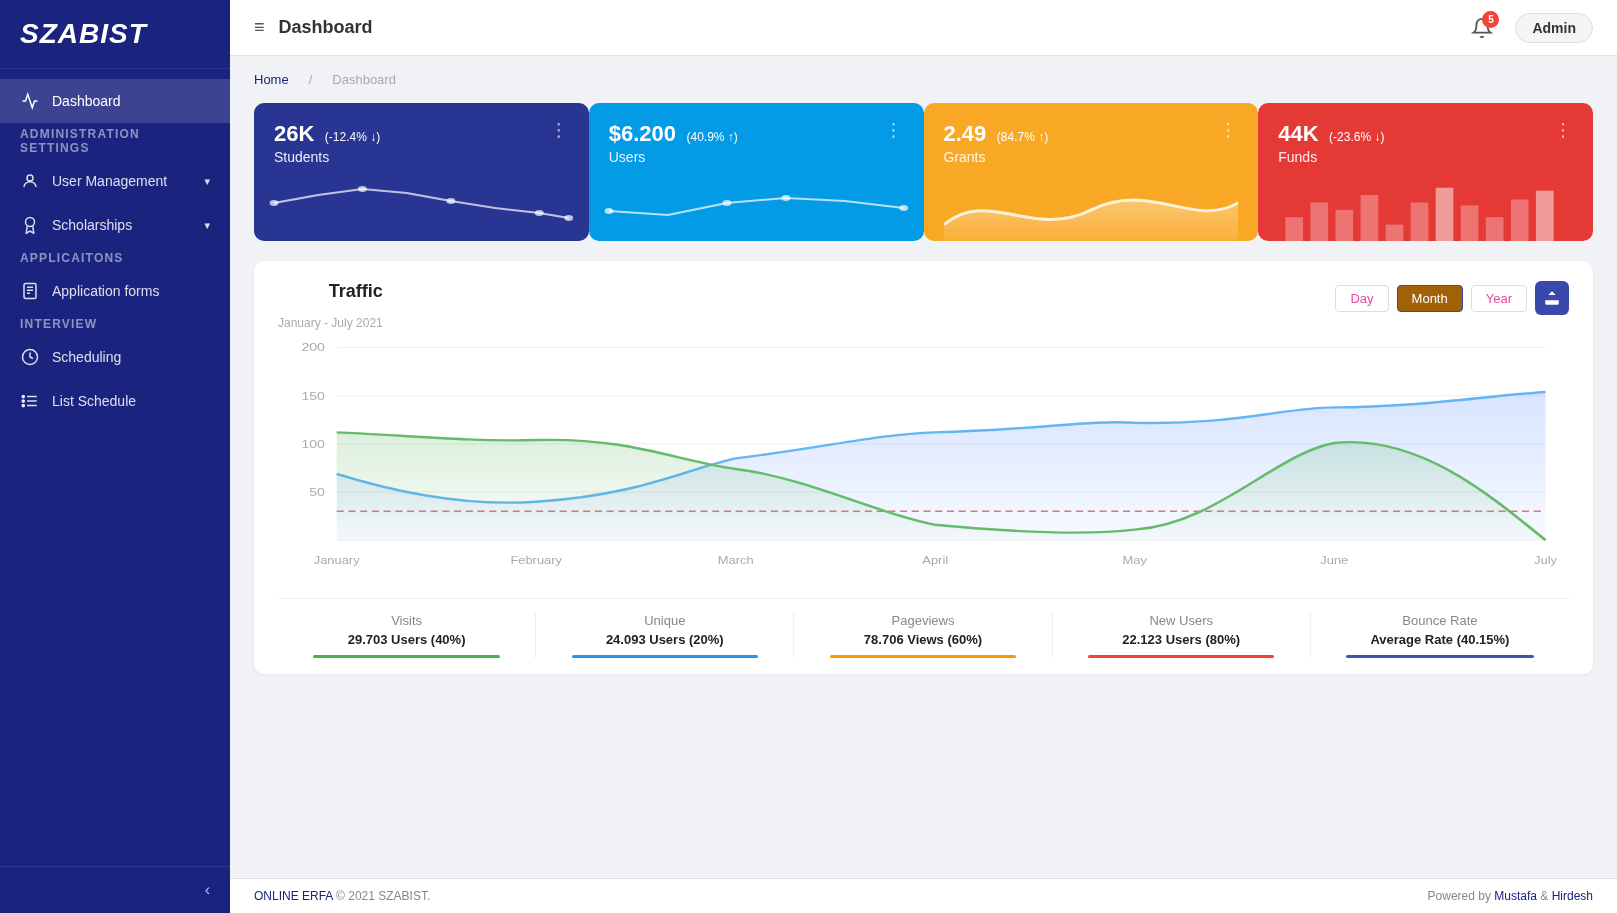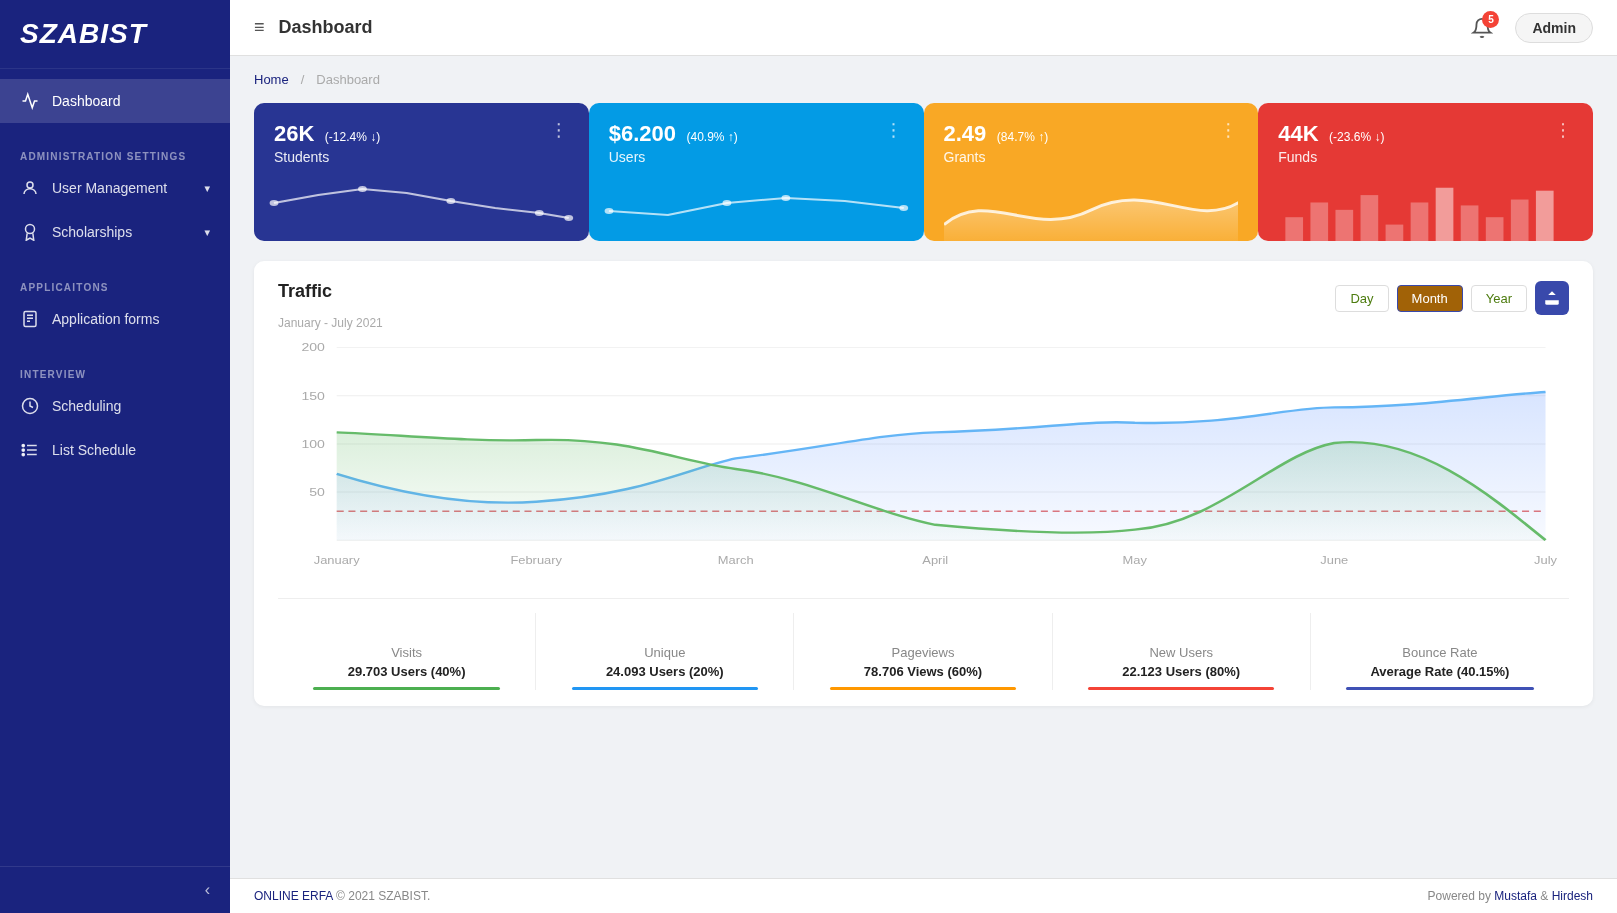--- a/index.html
+++ b/index.html
@@ -27,22 +27,22 @@
     }
     .sidebar-nav { flex: 1; padding: 10px 0; }
     .sidebar-item {
       display: flex; align-items: center; padding: 12px 20px;
       cursor: pointer; font-size: 14px; color: rgba(255,255,255,0.85);
       gap: 12px; transition: background 0.2s;
     }
     .sidebar-item.active { background: rgba(255,255,255,0.15); color: #fff; }
     .sidebar-item .icon { width: 20px; height: 20px; display: flex; align-items: center; justify-content: center; }
     .sidebar-section-title {
-      font-size: 10px; font-weight: 700; letter-spacing: 1.2px;
-      color: rgba(255,255,255,0.5); padding: 28px 20px 4px;
+      font-size: 12px; font-weight: 700; letter-spacing: 1.2px;
+      color: rgba(255,255,255,0.5); padding: 4px 20px 4px;
       text-transform: uppercase;
     }
     .sidebar-item .chevron { margin-left: auto; font-size: 11px; }
     .sidebar-bottom {
       padding: 14px 20px; display: flex; align-items: center; justify-content: flex-end;
       border-top: 1px solid rgba(255,255,255,0.1); cursor: pointer;
     }
     .sidebar-bottom .arrow { color: rgba(255,255,255,0.7); font-size: 16px; }
 
     
@@ -83,21 +83,21 @@
       padding: 6px 16px; font-size: 14px; font-weight: 600; cursor: pointer; color: #333;
     }
 
     
     .content {
       flex: 1; overflow-y: auto; padding: 16px 24px;
       background: #f0f2f5;
     }
 
     
-    .breadcrumb { font-size: 13px; color: #888; margin-bottom: 16px; display: flex; gap: 12px; align-items: center; }
+    .breadcrumb { font-size: 13px; color: #888; margin-bottom: 16px; display: flex; gap: 20px; align-items: center; }
     .breadcrumb a { color: #1a237e; text-decoration: none; font-weight: 500; }
     .breadcrumb span { color: #aaa; }
 
     
     .stats-row { display: grid; grid-template-columns: repeat(4, 1fr); gap: 0; margin-bottom: 20px; margin-top: 11px; }
     .stat-card {
       border-radius: 10px; padding: 18px 20px; color: #fff;
       position: relative; overflow: hidden; min-height: 120px;
       display: flex; flex-direction: column; justify-content: space-between;
     }
@@ -111,26 +111,26 @@
     .stat-label { font-size: 14px; opacity: 0.9; margin-top: 2px; }
     .stat-menu { font-size: 18px; cursor: pointer; opacity: 0.7; line-height: 1; letter-spacing: 1px; }
     .stat-chart { margin-top: 8px; height: 50px; }
 
     
     .traffic-card {
       background: #fff; border-radius: 10px; padding: 20px 24px 0;
       box-shadow: 0 1px 4px rgba(0,0,0,0.06);
     }
     .traffic-header { display: flex; align-items: flex-start; justify-content: space-between; margin-bottom: 4px; }
-    .traffic-title { font-size: 18px; font-weight: 700; color: #222; }
+    .traffic-title { font-size: 18px; font-weight: 700; color: #222; text-align: right; }
     .traffic-subtitle { font-size: 12px; color: #aaa; margin-top: 14px; }
     .traffic-controls { display: flex; align-items: center; gap: 8px; }
     .period-btn {
       border: 1px solid #ddd; background: #fff; border-radius: 4px;
-      padding: 5px 14px; font-size: 13px; cursor: pointer; color: #4d7c0f;
+      padding: 5px 14px; font-size: 13px; cursor: pointer; color: #ec4899;
     }
     .period-btn.active { background: #a16207; color: #fff; border-color: #3949ab; font-weight: 400; }
     .upload-btn {
       background: #3949ab; border: none; border-radius: 6px;
       width: 34px; height: 34px; display: flex; align-items: center; justify-content: center;
       cursor: pointer;
     }
     .upload-btn svg { width: 18px; height: 18px; fill: #fff; }
 
     
@@ -138,21 +138,21 @@
     .chart-area svg { width: 100%; height: 100%; }
 
     
     .stats-bottom {
       display: grid; grid-template-columns: repeat(5, 1fr);
       border-top: 1px solid #eee; padding: 14px 0 16px;
       gap: 0;
     }
     .stat-bottom-item { text-align: center; padding: 0 12px; border-right: 1px solid #eee; }
     .stat-bottom-item:last-child { border-right: none; }
-    .stat-bottom-label { font-size: 13px; color: #888; margin-bottom: 4px; margin-top: 32px; }
+    .stat-bottom-label { font-size: 13px; color: #888; margin-bottom: 4px; }
     .stat-bottom-value { font-size: 13px; font-weight: 700; color: #222; margin-bottom: 8px; }
     .stat-bottom-bar { height: 3px; border-radius: 2px; width: 80%; margin: 0 auto; }
 
     
     .footer {
       background: #fff; border-top: 1px solid #e0e0e0;
       padding: 10px 24px; font-size: 12px; color: #888;
       display: flex; justify-content: space-between; align-items: center;
       flex-shrink: 0;
     }

